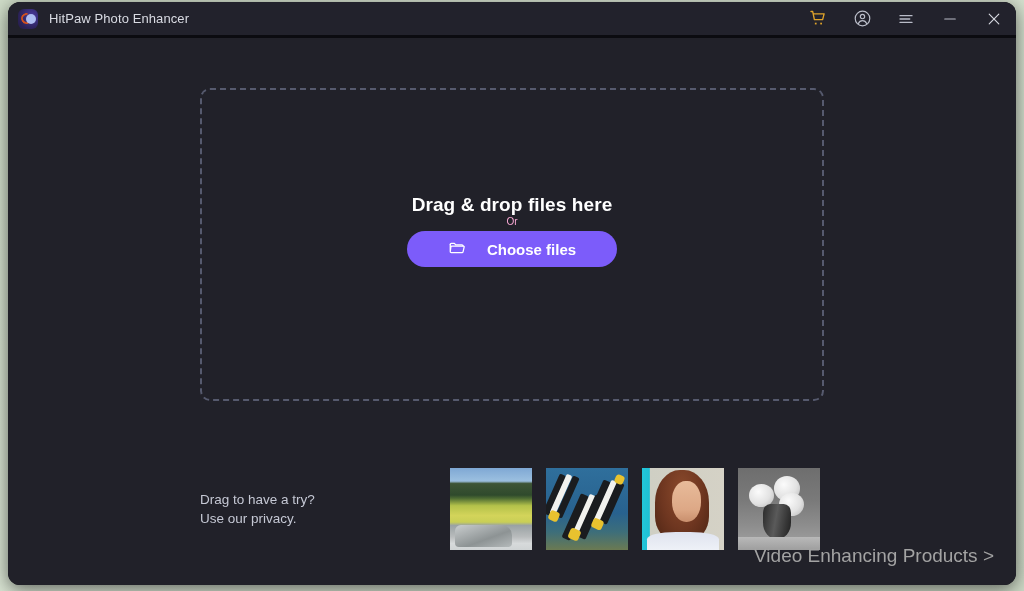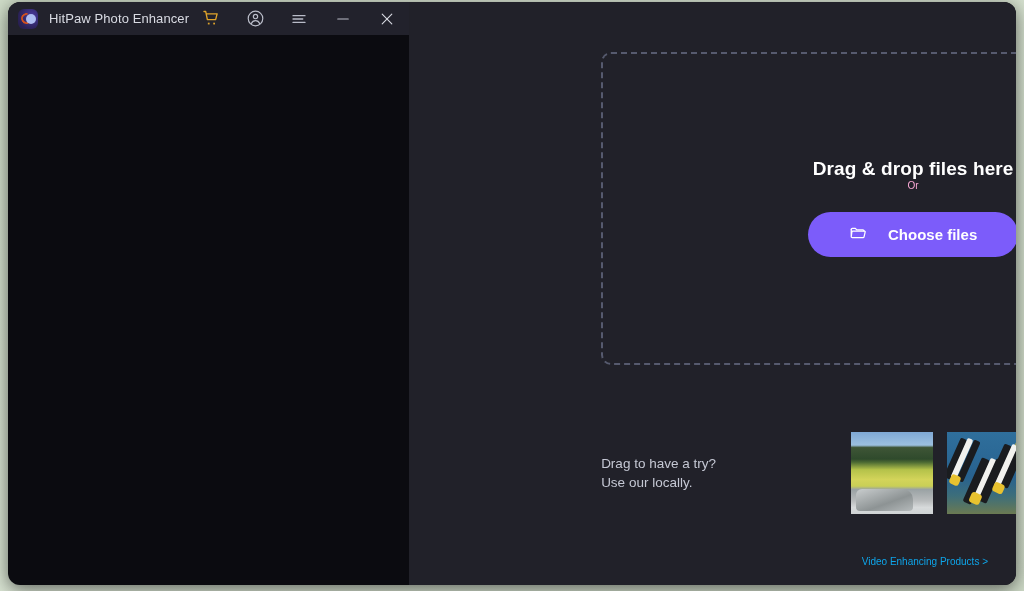--- a/index.html
+++ b/index.html
@@ -23,20 +23,21 @@
     position: absolute;
     left: 8px;
     top: 2px;
     width: 1008px;
     height: 583px;
     background: #0b0b10;
     border-radius: 12px;
     box-shadow: 0 4px 18px rgba(0,0,0,0.55);
     overflow: hidden;
     display: flex;
+    flex-direction: column;
   }
 
   
   #title-bar {
     height: 36px;
     min-height: 36px;
     background: #22222c;
     display: flex;
     align-items: center;
     padding: 0 0 0 10px;
@@ -121,23 +122,23 @@
     font-weight: bold;
     letter-spacing: 0.1px;
   }
   #drop-or {
     margin-top: 0;
     color: #f9a8d4;
     font-size: 10px;
   }
 
   #choose-files-button {
-    margin-top: 21px;
+    margin-top: 4px;
     width: 210px;
-    height: 45px;
+    height: 36px;
     border-radius: 23px;
     background: #7c5cfa;
     color: #ffffff;
     font-size: 15px;
     font-weight: bold;
     display: flex;
     align-items: center;
     justify-content: center;
     gap: 21px;
     cursor: pointer;
@@ -272,24 +273,24 @@
   .thumb-roses .table {
     position: absolute;
     left: 0; bottom: 0;
     width: 100%; height: 16%;
     background: linear-gradient(180deg, #b9b9b9, #9e9e9e);
   }
 
   
   #footer-link {
     position: absolute;
-    right: 28px;
+    right: 22px;
     bottom: 18px;
-    color: #0ea5e9;
-    font-size: 10px;
+    color: #a3a3a3;
+    font-size: 19px;
     cursor: pointer;
     white-space: nowrap;
   }
 </style>
 </head>
 <body>
 
 <div id="app-window">
 
   <div id="title-bar">
@@ -359,21 +360,21 @@
         </span>
         <span>Choose files</span>
       </button>
 
     </div>
 
     <div id="sample-section">
 
       <div id="sample-prompt">
         <div>Drag to have a try?</div>
-        <div>Use our locally.</div>
+        <div>Use our privacy.</div>
       </div>
 
       <div id="sample-thumbs">
 
         <div class="sample-thumb thumb-landscape"></div>
 
         <div class="sample-thumb thumb-fish">
           <div class="stripe dark" style="left:6%;top:6%;width:9%;height:52%;"></div>
           <div class="stripe" style="left:15%;top:6%;width:7%;height:52%;"></div>
           <div class="stripe dark" style="left:22%;top:8%;width:9%;height:54%;"></div>

